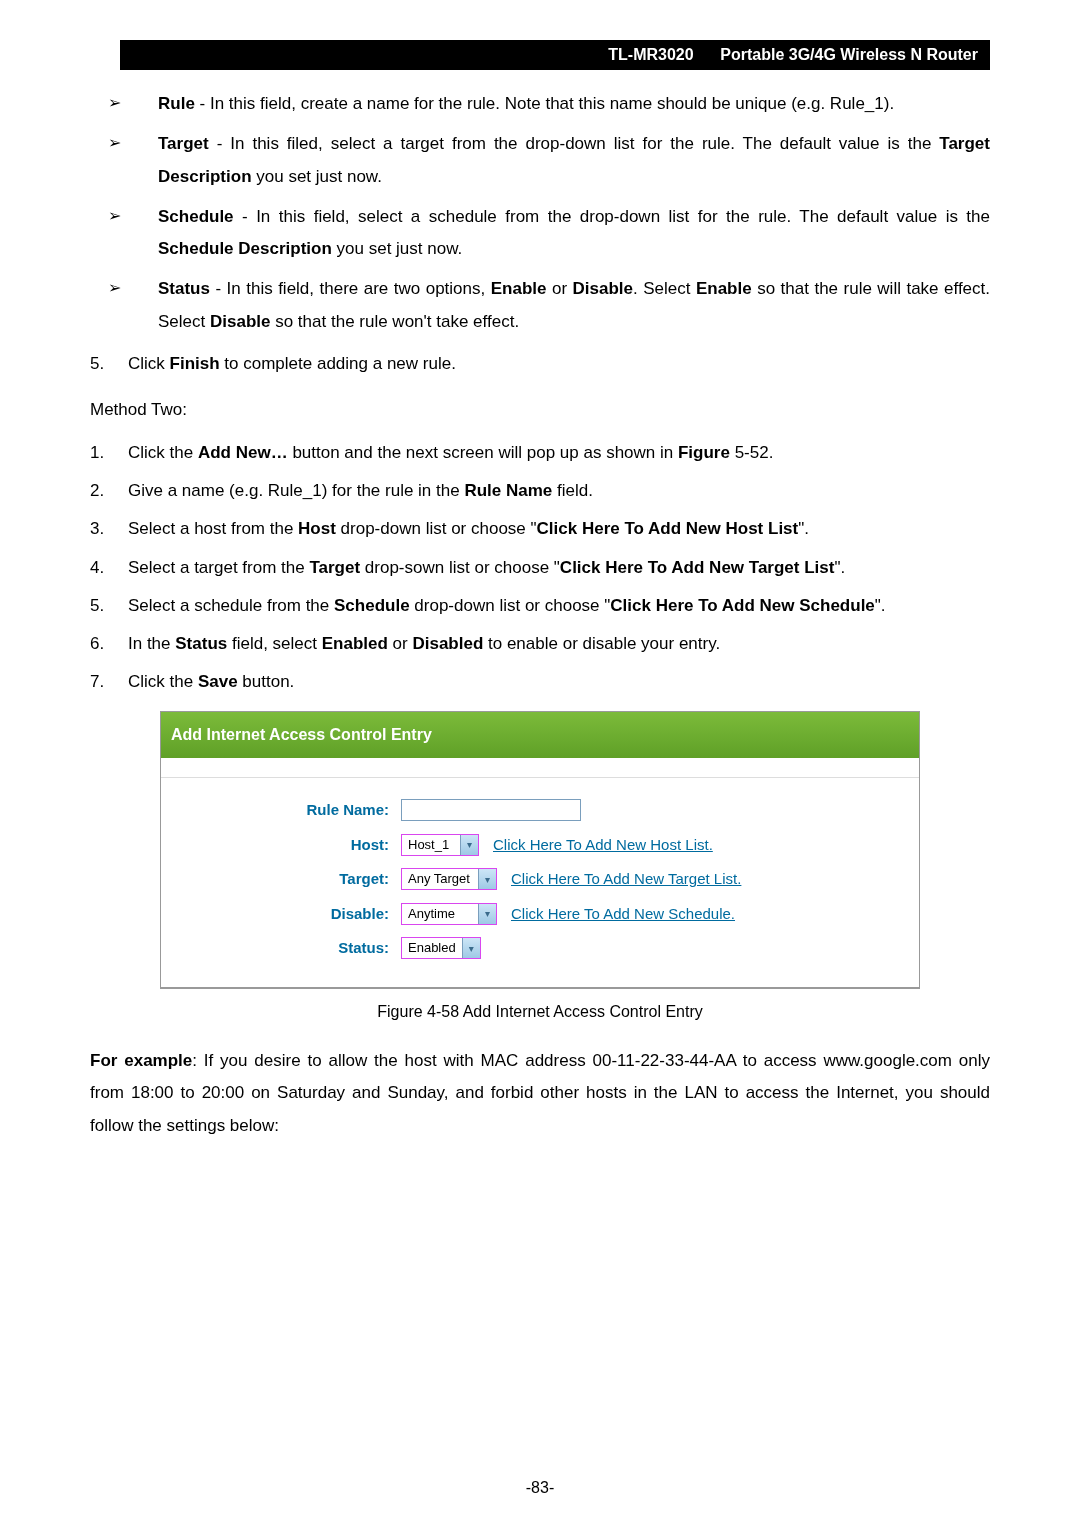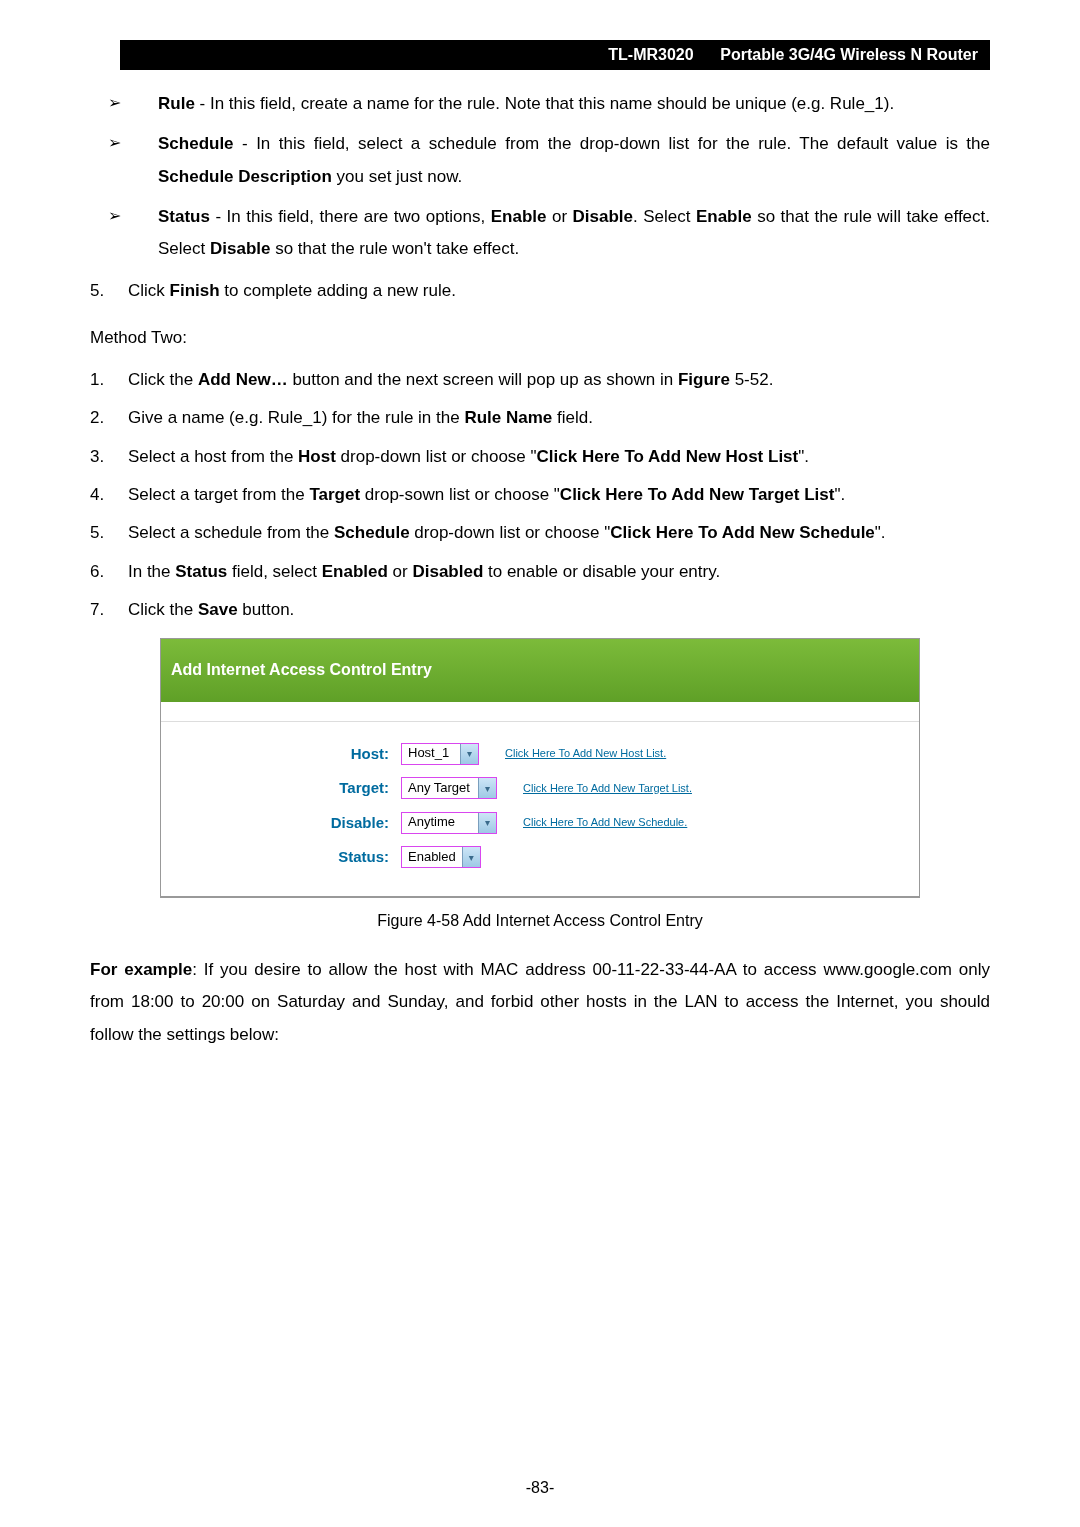--- a/index.html
+++ b/index.html
@@ -74,21 +74,21 @@
     }
     .form-box {
       border: 1px solid #999;
       margin: 12px auto 8px auto;
       width: 760px;
     }
     .form-header {
       background: linear-gradient(#7cbb3a, #5fa027);
       color: #fff;
       font-weight: bold;
-      padding: 16px 10px;
+      padding: 8px 10px;
       font-size: 16px;
     }
     .form-white {
       height: 20px;
       border-bottom: 1px solid #ddd;
       background: #fff;
     }
     .form-body {
       padding: 18px 20px;
       border-bottom: 1px solid #999;
@@ -136,22 +136,22 @@
       font-size: 10px;
       color: #3a6b8c;
       height: 100%;
       display: flex;
       align-items: center;
       justify-content: center;
     }
     .link-text {
       color: #006b9f;
       text-decoration: underline;
-      margin-left: 26px;
-      font-size: 11px;
+      margin-left: 14px;
+      font-size: 15px;
     }
     .form-buttons {
       padding: 16px 0;
       text-align: center;
     }
     .btn {
       border: 1px solid #7a9ebd;
       background: linear-gradient(#fff, #e8e8e8);
       padding: 2px 20px;
       font-size: 14px;
@@ -189,20 +189,23 @@
     <span>Portable 3G/4G Wireless N Router</span>
   </span>
 </div>
 
 <div class="content">
   <ul class="bullet-list">
     <li>
         <span class="bullet-text"><b>Rule</b><span> - In this field, create a name for the rule. Note that this name should be unique (e.g. Rule_1).</span></span>
       </li>
     <li>
+        <span class="bullet-text"><b>Target</b><span> - In this filed, select a target from the drop-down list for the rule. The default value is the </span><b>Target Description</b><span> you set just now.</span></span>
+      </li>
+    <li>
         <span class="bullet-text"><b>Schedule</b><span> - In this field, select a schedule from the drop-down list for the rule. The default value is the </span><b>Schedule Description</b><span> you set just now.</span></span>
       </li>
     <li>
         <span class="bullet-text"><b>Status</b><span> - In this field, there are two options, </span><b>Enable</b><span> or </span><b>Disable</b><span>. Select </span><b>Enable</b><span> so that the rule will take effect. Select </span><b>Disable</b><span> so that the rule won't take effect.</span></span>
       </li>
   </ul>
 
   <ul class="num-list" style="margin-top:10px;">
     <li>
         <span class="num">5.</span>
@@ -240,20 +243,24 @@
     <li>
         <span class="num">7.</span>
         <span class="lt"><span>Click the </span><b>Save</b><span> button.</span></span>
       </li>
   </ul>
 
   <div class="form-box">
     <div class="form-header">Add Internet Access Control Entry</div>
     <div class="form-white"></div>
     <div class="form-body">
+      <div class="form-row">
+        <div class="form-label">Rule Name:</div>
+        <input class="form-input" style="">
+      </div>
       <div class="form-row">
         <div class="form-label">Host:</div>
         <div class="form-select">
           <span class="sel-text">Host_1</span>
           <span class="sel-arrow">▾</span>
         </div>
         <a class="link-text">Click Here To Add New Host List.</a>
       </div>
       <div class="form-row">
         <div class="form-label">Target:</div>

